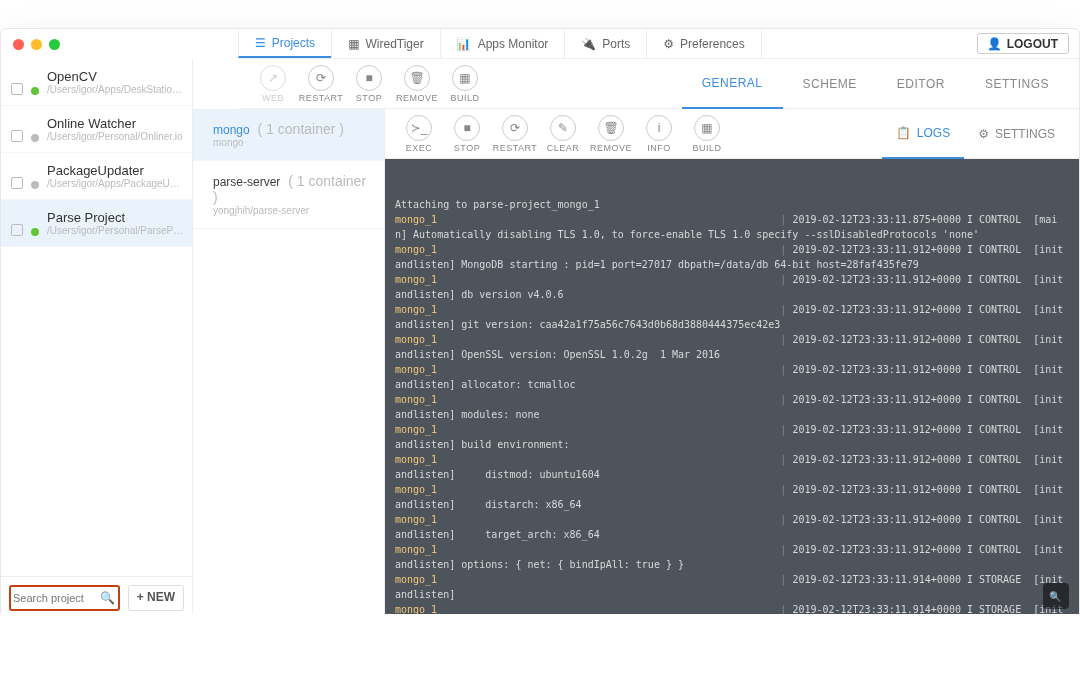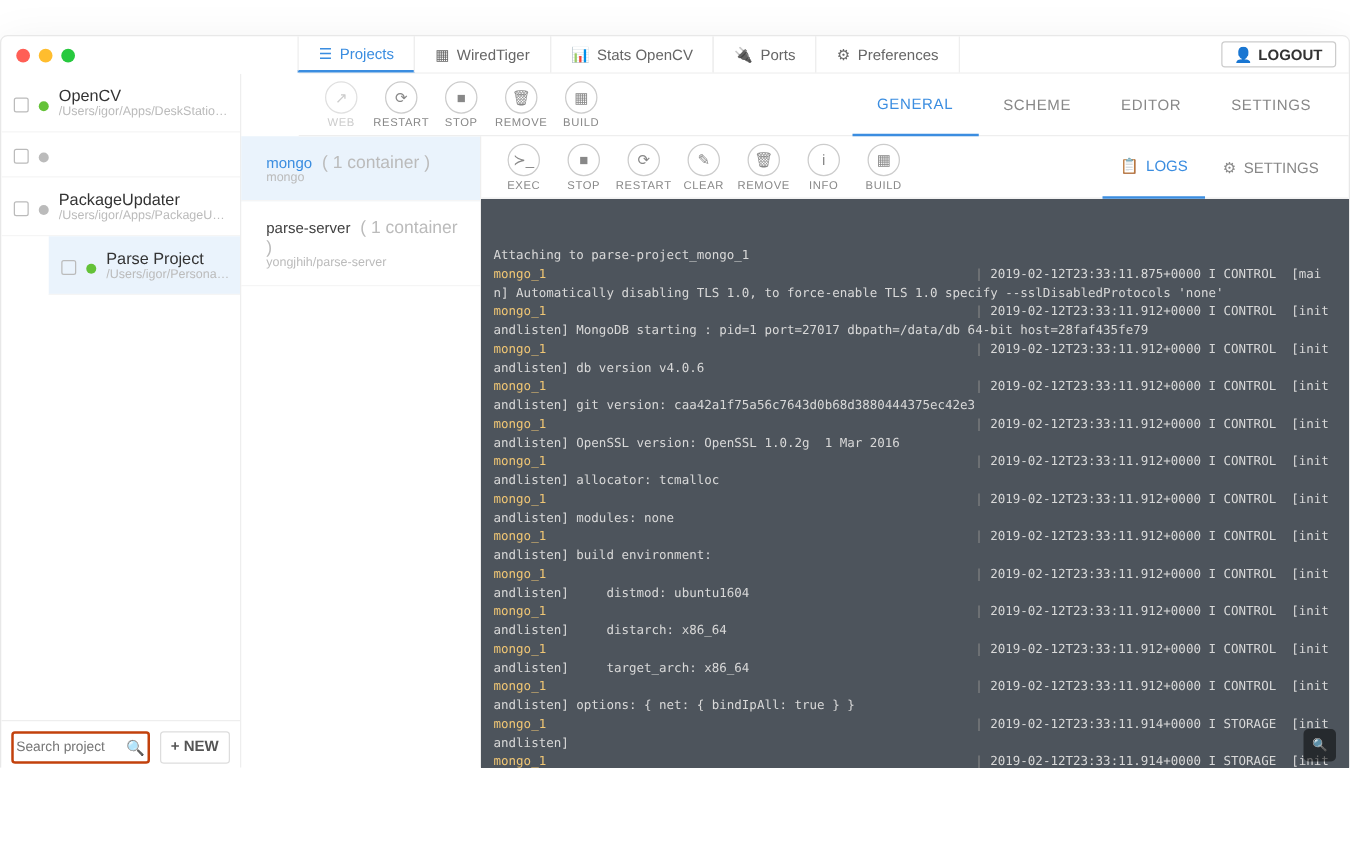--- a/index.html
+++ b/index.html
@@ -12,22 +12,22 @@
 .dot.green-d { background: #27c93f; }
 .topnav { height: 30px; border-bottom: 1px solid #eee; display: flex; position: absolute; top: 0; left: 238px; right: 0; align-items: stretch; }
 .topnav .tab { padding: 0 16px; display: flex; align-items: center; color: #666; gap: 6px; border-right: 1px solid #eee; border-left: 1px solid #eee; margin-left: -1px; }
 .topnav .tab.active { color: #3b8de0; border-bottom: 2px solid #3b8de0; }
 .topnav .spacer { flex: 1; }
 .logout { margin: 4px 10px; padding: 4px 10px; border: 1px solid #ccc; border-radius: 3px; font-weight: 600; color: #333; display: flex; align-items: center; gap: 4px; }
 
 .body { flex: 1; display: flex; overflow: hidden; }
 .sidebar { width: 192px; border-right: 1px solid #eee; display: flex; flex-direction: column; }
 .projects { flex: 1; overflow: auto; }
-.proj { padding: 10px 8px 10px 10px; display: flex; align-items: center; gap: 8px; border-bottom: 1px solid #f5f5f5; }
-.proj.active { background: #eaf3fc; margin-left: 38px; }
+.proj { padding: 10px 8px 10px 10px; display: flex; align-items: flex-end; gap: 8px; border-bottom: 1px solid #f5f5f5; }
+.proj.active { background: #eaf3fc; }
 .proj .cb { width: 12px; height: 12px; border: 1px solid #bbb; border-radius: 2px; margin-top: 3px; flex-shrink: 0; }
 .proj .stat { width: 8px; height: 8px; border-radius: 50%; margin-top: 5px; flex-shrink: 0; }
 .stat.green { background: #64c238; }
 .stat.grey { background: #bbb; }
 .proj .meta { overflow: hidden; }
 .proj .name { color: #333; font-size: 13px; white-space: nowrap; overflow: hidden; text-overflow: ellipsis; }
 .proj .path { color: #bbb; font-size: 10px; white-space: nowrap; overflow: hidden; text-overflow: ellipsis; }
 .sidebar-bottom { padding: 8px; display: flex; gap: 8px; border-top: 1px solid #eee; }
 .search { flex: 1; display: flex; align-items: center; border: 2px solid #c2410c; border-radius: 3px; padding: 4px 2px; color: #aaa; justify-content: flex-end; }
 .search input { border: none; outline: none; width: 100%; font-size: 11px; color: #666; background: transparent; }
@@ -80,21 +80,21 @@
     <div class="tab active">
       <span>☰</span>
       <span>Projects</span>
     </div>
     <div class="tab">
       <span>▦</span>
       <span>WiredTiger</span>
     </div>
     <div class="tab">
       <span>📊</span>
-      <span>Stats OpenCV</span>
+      <span>Apps Monitor</span>
     </div>
     <div class="tab">
       <span>🔌</span>
       <span>Ports</span>
     </div>
     <div class="tab">
       <span>⚙</span>
       <span>Preferences</span>
     </div>
     <div class="spacer"></div>
@@ -150,20 +150,24 @@
             <div class="cb"></div>
             <div class="stat green"></div>
             <div class="meta">
               <div class="name">OpenCV</div>
               <div class="path">/Users/igor/Apps/DeskStationSide</div>
             </div>
           </div>
           <div class="proj">
             <div class="cb"></div>
             <div class="stat grey"></div>
+            <div class="meta">
+              <div class="name">Online Watcher</div>
+              <div class="path">/Users/igor/Personal/Onliner.io</div>
+            </div>
           </div>
           <div class="proj">
             <div class="cb"></div>
             <div class="stat grey"></div>
             <div class="meta">
               <div class="name">PackageUpdater</div>
               <div class="path">/Users/igor/Apps/PackageUpdater</div>
             </div>
           </div>
           <div class="proj active">

